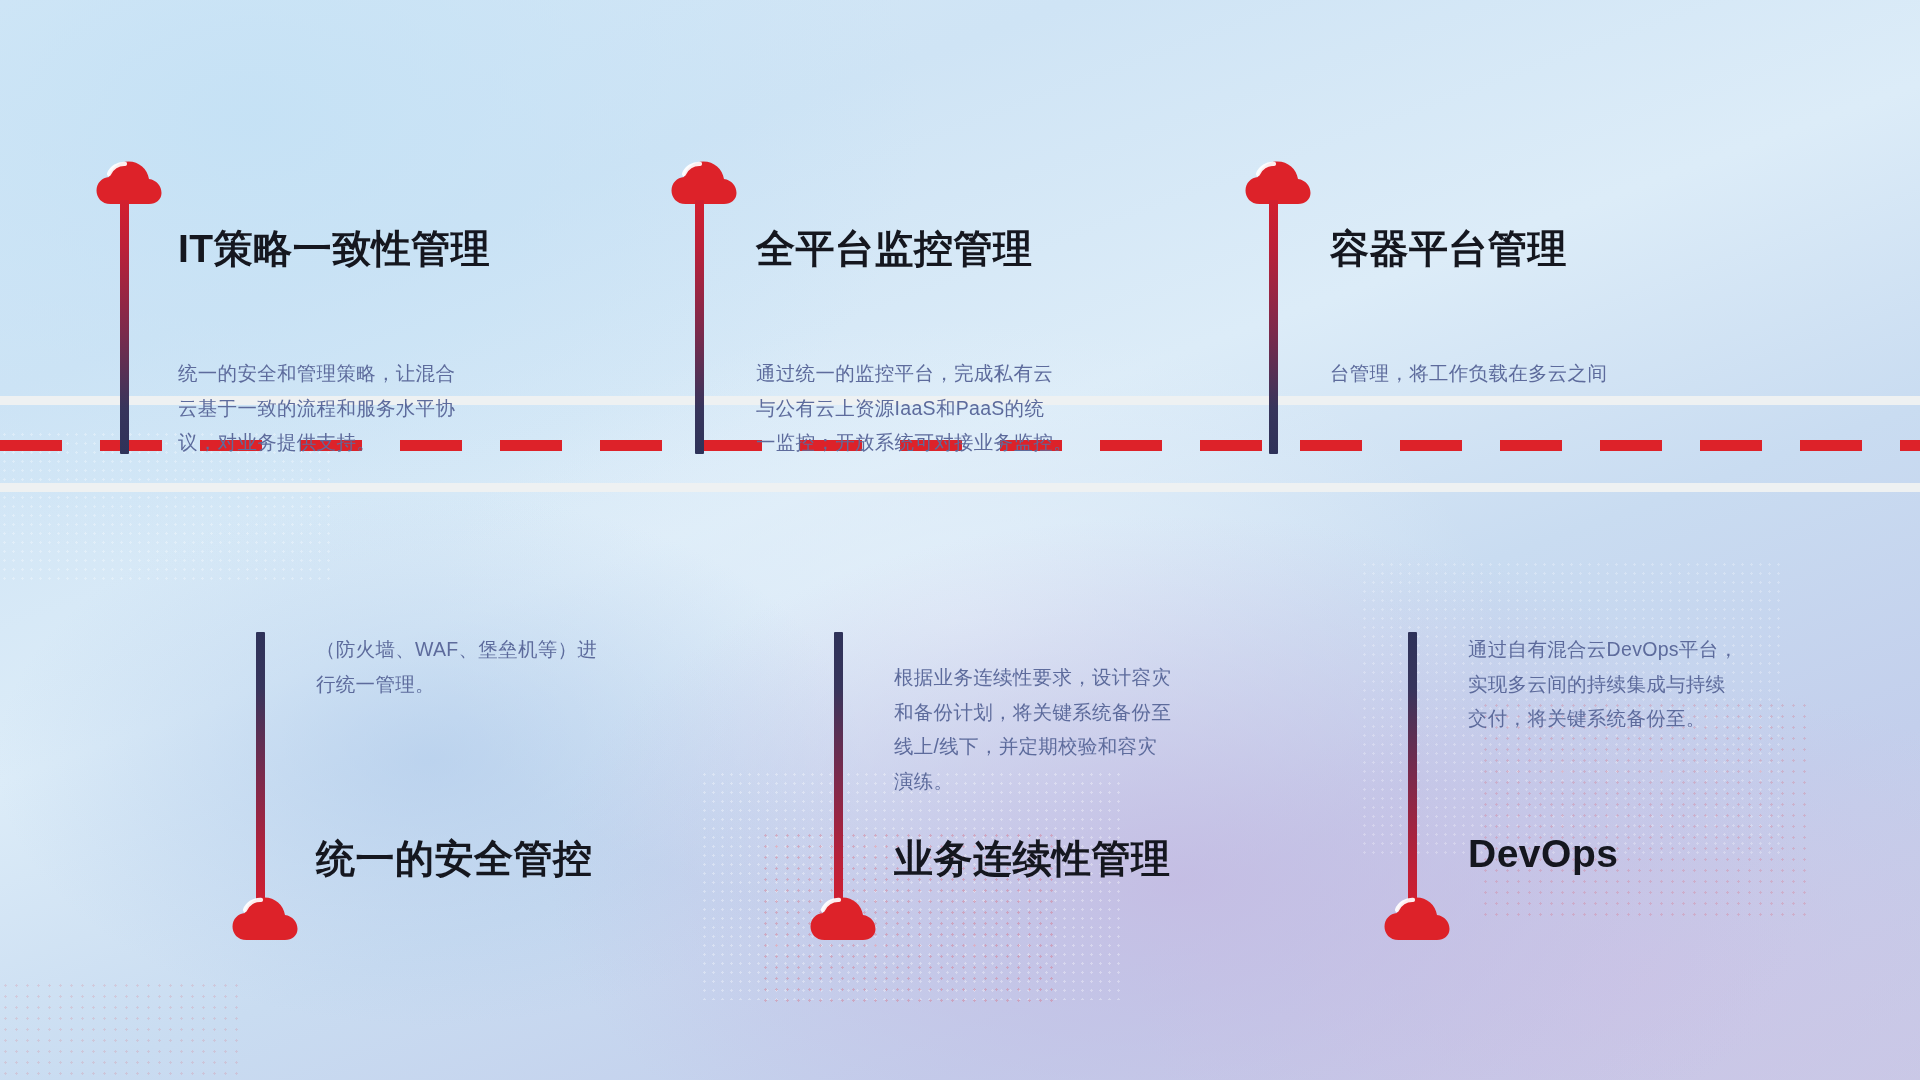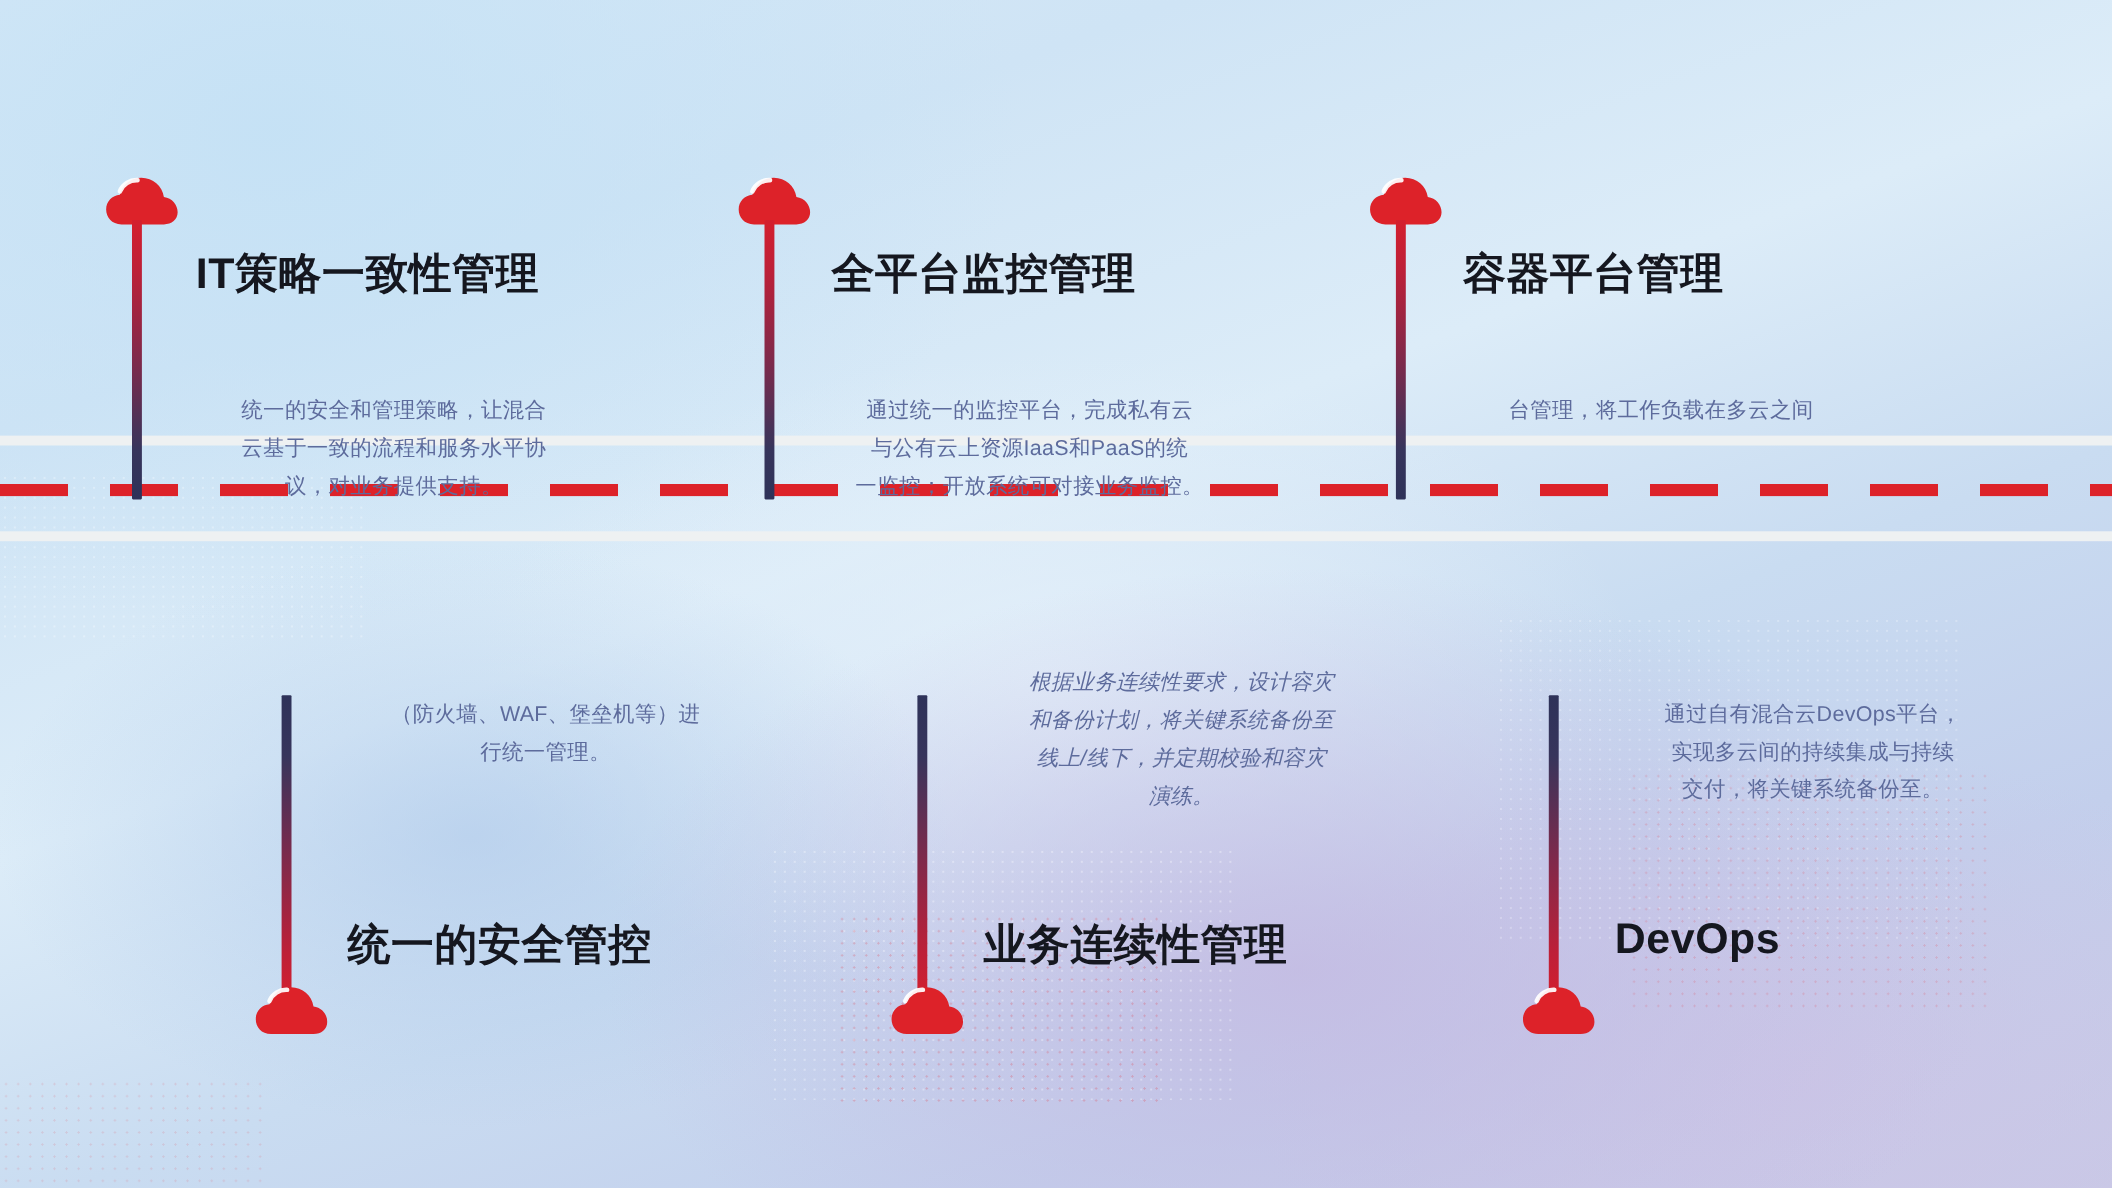--- a/index.html
+++ b/index.html
@@ -57,21 +57,21 @@
   
   .cloud{position:absolute;width:66px;height:46px;}
   .cloud svg{display:block;width:66px;height:46px;}
 
   .title{
     position:absolute;font-size:39px;font-weight:bold;color:#15171f;
     letter-spacing:.5px;white-space:nowrap;
   }
   .desc{
     position:absolute;font-size:19.5px;line-height:1.78;color:#5d6b9c;
-    letter-spacing:.3px;width:360px;text-align:center;
+    letter-spacing:.3px;width:360px;
   }
   .desc span{display:block;white-space:nowrap;}
 </style>
 </head>
 <body>
 
 <div id="stage">
 
   <div class="dots d1"></div>
   <div class="dots d2"></div>
@@ -142,21 +142,21 @@
     <div class="cloud" style="left:232px;top:896px;">
       <svg viewBox="0 0 66 46">
         <path d="M14.5 44 C5.5 44 0.5 37.5 0.5 30.5 C0.5 23 6 17.5 13 17 C15 8 23 1.5 32.5 1.5 C43 1.5 51.5 9 53 19 C60.5 20 65.5 26 65.5 33 C65.5 39.5 60 44 53 44 Z" fill="#dd2229"></path>
         <path d="M13 14 C15.5 7.5 22 3.5 29 3.8" fill="none" stroke="#ffffff" stroke-width="4.2" stroke-linecap="round" opacity="0.92"></path>
       </svg>
     </div>
   </div>
 
   <div class="col">
     <div class="stem up" style="left:834px;top:632px;height:278px;"></div>
-    <div class="desc" style="left:894px;top:603px;font-style:italic;">
+    <div class="desc" style="left:894px;top:660px;">
       <span>根据业务连续性要求，设计容灾</span>
       <span>和备份计划，将关键系统备份至</span>
       <span>线上/线下，并定期校验和容灾</span>
       <span>演练。</span>
     </div>
     <div class="title" style="left:894px;top:832px;">业务连续性管理</div>
     <div class="cloud" style="left:810px;top:896px;">
       <svg viewBox="0 0 66 46">
         <path d="M14.5 44 C5.5 44 0.5 37.5 0.5 30.5 C0.5 23 6 17.5 13 17 C15 8 23 1.5 32.5 1.5 C43 1.5 51.5 9 53 19 C60.5 20 65.5 26 65.5 33 C65.5 39.5 60 44 53 44 Z" fill="#dd2229"></path>
         <path d="M13 14 C15.5 7.5 22 3.5 29 3.8" fill="none" stroke="#ffffff" stroke-width="4.2" stroke-linecap="round" opacity="0.92"></path>

